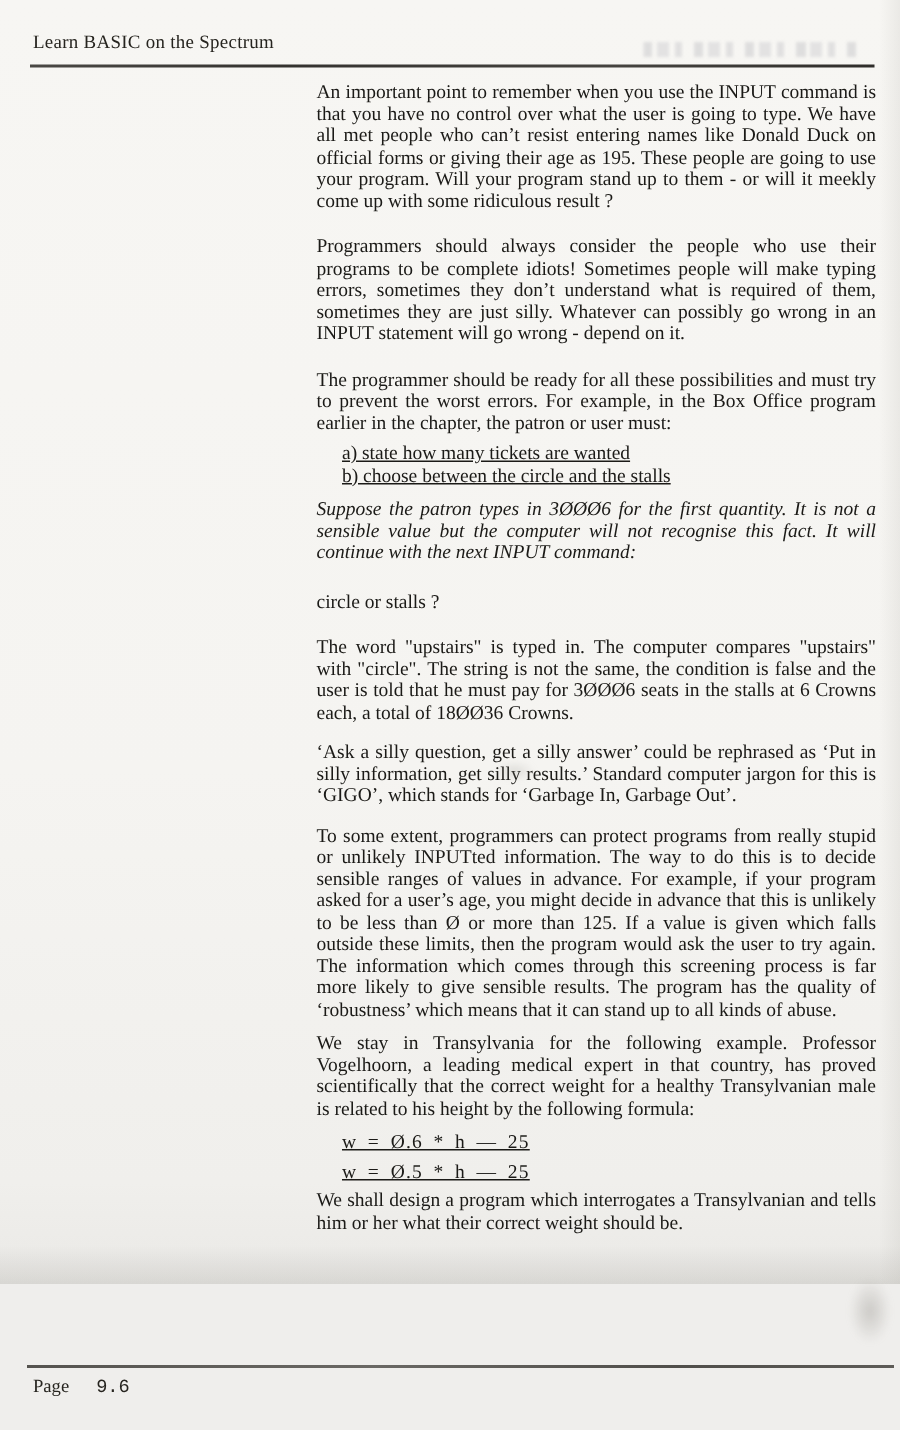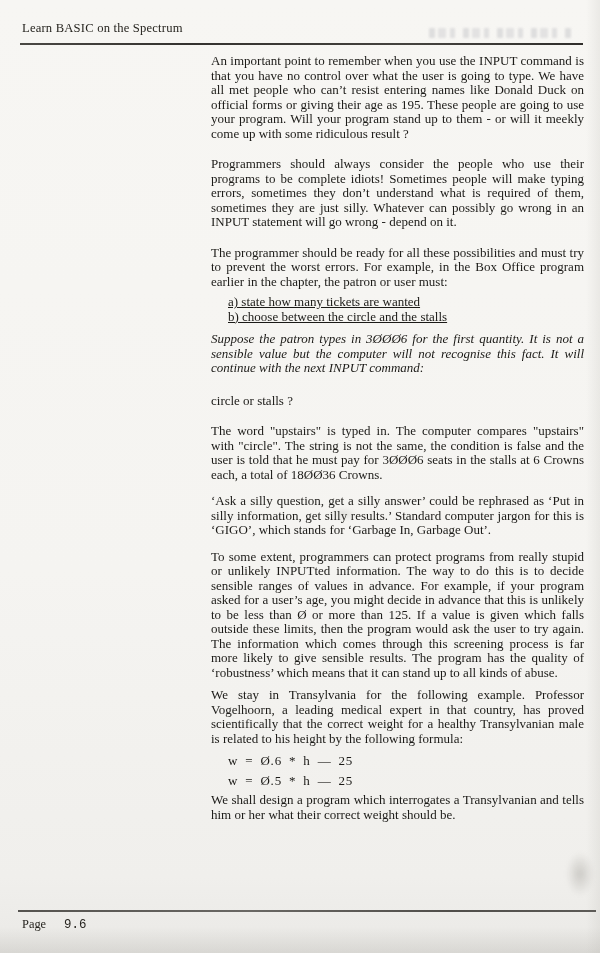--- a/index.html
+++ b/index.html
@@ -5,21 +5,21 @@
 <style>
   html, body { margin: 0; padding: 0; }
   body {
     width: 600px; height: 953px;
     font-family: "Liberation Serif", serif;
     background: #efeeec;
     overflow: hidden;
   }
   .page {
     position: relative;
-    width: 600px; height: 953px;
+    width: 600px; height: 856px;
     color: #1b1a18;
     background:
       linear-gradient(to left, rgba(190,188,182,0.22), rgba(190,188,182,0) 14px),
       linear-gradient(to top, rgba(170,168,162,0.28), rgba(170,168,162,0) 26px),
       linear-gradient(180deg, #f7f6f3 0%, #f5f4f1 60%, #f0efec 92%, #eae9e6 100%);
   }
 
   
   .running-head {
     position: absolute; left: 22px; top: 21px;
@@ -59,21 +59,21 @@
   .para-tight { margin-bottom: 6px !important; }
   .list-item { margin-left: 17px !important; text-align: left !important; margin-bottom: 0 !important; text-decoration: underline; }
   .list-end { margin-bottom: 8px !important; }
   .para-before-output { margin-bottom: 18px !important; font-style: italic; }
   .output-line { text-align: center; margin-bottom: 16px !important; }
   .para-mid { margin-bottom: 12px !important; }
   .para-small { margin-bottom: 8px !important; }
   .formula {
     margin-left: 17px !important; text-align: left !important;
     letter-spacing: 0.8px; word-spacing: 3px;
-    margin-bottom: 5px !important; margin-top: 1px !important;
+    margin-bottom: 5px !important; margin-top: 1px !important; text-decoration: underline;
   }
   .para-after-formula { margin-bottom: 5px !important; }
   .para-last { margin-bottom: 0 !important; }
 
   
   .foot-rule {
     position: absolute; left: 18px; top: 910px;
     width: 578px; height: 1.6px;
     background: linear-gradient(90deg, #55534f, #6a6864 40%, #504e4a 75%, #5d5b57);
   }

